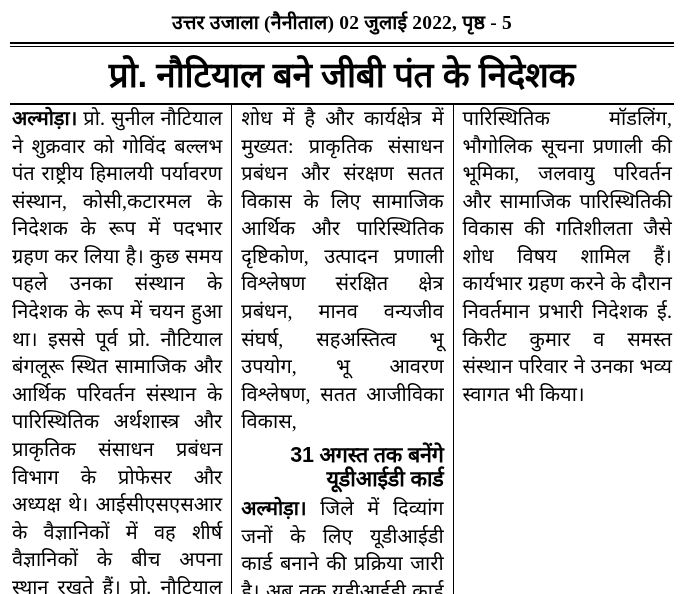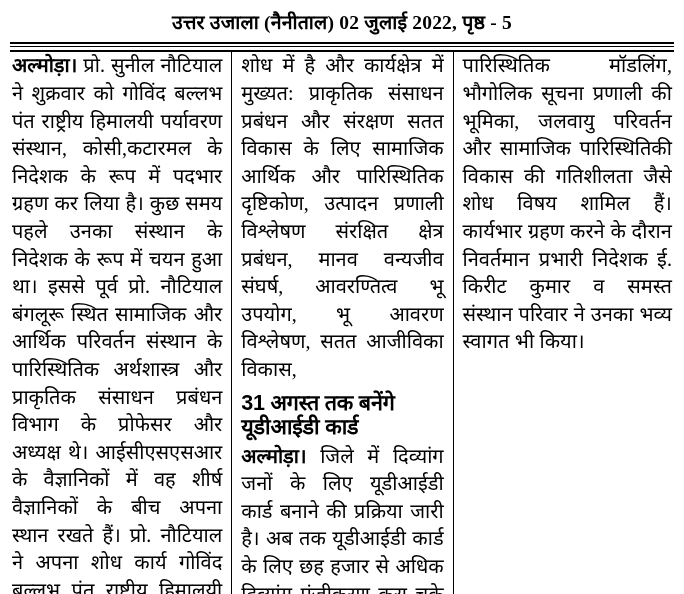--- a/index.html
+++ b/index.html
@@ -77,48 +77,49 @@
     word-spacing: 0.5px;
   }
   p.body .lead {
     font-weight: bold;
   }
   .subhead {
     font-family: "Liberation Sans", sans-serif;
     font-weight: bold;
     font-size: 21.5px;
     line-height: 1.12;
-    text-align: left;
+    text-align: right;
     margin: 7px 0 4px 0;
     letter-spacing: -0.2px;
   }
   .subhead.small {
     font-size: 19.5px;
   }
 </style>
 </head>
 <body>
 
 <div class="page">
 
   <div class="masthead">उत्तर उजाला (नैनीताल) 02 जुलाई 2022, पृष्ठ - 5</div>
   <hr class="rule">
   <hr class="rule thin">
 
+  <div class="headline">प्रो. नौटियाल बने जीबी पंत के निदेशक</div>
 
   <hr class="rule">
 
   <div class="columns">
 
     <div class="col">
       <p class="body"><span class="lead">अल्मोड़ा।</span> <span>प्रो. सुनील नौटियाल ने शुक्रवार को गोविंद बल्लभ पंत राष्ट्रीय हिमालयी पर्यावरण संस्थान, कोसी,कटारमल के निदेशक के रूप में पदभार ग्रहण कर लिया है। कुछ समय पहले उनका संस्थान के निदेशक के रूप में चयन हुआ था। इससे पूर्व प्रो. नौटियाल बंगलूरू स्थित सामाजिक और आर्थिक परिवर्तन संस्थान के पारिस्थितिक अर्थशास्त्र और प्राकृतिक संसाधन प्रबंधन विभाग के प्रोफेसर और अध्यक्ष थे। आईसीएसएसआर के वैज्ञानिकों में वह शीर्ष वैज्ञानिकों के बीच अपना स्थान रखते हैं। प्रो. नौटियाल ने अपना शोध कार्य गोविंद बल्लभ पंत राष्ट्रीय हिमालयी पर्यावरण संस्थान, कोसी में प्रो. आरके मैथुरी के दिशा निर्देशन में संपन्न किया। 1999 में एचएनबी गढ़वाल विश्वविद्यालय से डॉक्टरेट की उपाधि प्राप्त की। प्रो. नौटियाल की विशेषज्ञता सामाजिक पारिस्थितिकी</span></p>
     </div>
 
     <div class="col">
-      <p class="body"><span>शोध में है और कार्यक्षेत्र में मुख्यत: प्राकृतिक संसाधन प्रबंधन और संरक्षण सतत विकास के लिए सामाजिक आर्थिक और पारिस्थितिक दृष्टिकोण, उत्पादन प्रणाली विश्लेषण संरक्षित क्षेत्र प्रबंधन, मानव वन्यजीव संघर्ष, आवरण्तित्व भू उपयोग, भू आवरण विश्लेषण, सतत आजीविका विकास,</span></p>
+      <p class="body"><span>शोध में है और कार्यक्षेत्र में मुख्यत: प्राकृतिक संसाधन प्रबंधन और संरक्षण सतत विकास के लिए सामाजिक आर्थिक और पारिस्थितिक दृष्टिकोण, उत्पादन प्रणाली विश्लेषण संरक्षित क्षेत्र प्रबंधन, मानव वन्यजीव संघर्ष, सहअस्तित्व भू उपयोग, भू आवरण विश्लेषण, सतत आजीविका विकास,</span></p>
 
       <div class="subhead">31 अगस्त तक बनेंगे यूडीआईडी कार्ड</div>
       <p class="body"><span class="lead">अल्मोड़ा।</span> <span>जिले में दिव्यांग जनों के लिए यूडीआईडी कार्ड बनाने की प्रक्रिया जारी है। अब तक यूडीआईडी कार्ड के लिए छह हजार से अधिक दिव्यांग पंजीकरण करा चुके हैं। जिला समाज कल्याण अधिकारी आराधना त्रिपाठी ने बताया कि 31 अगस्त तक यूडीआईडी कार्ड बनाने आवश्यक है। जिससे की दिव्यांगों को विभाग से संचालित योजनाओं का लाभ मिल सके।</span></p>
 
       <p class="body"><span class="lead">रानीखेत।</span> <span>नगर के शिव मंदिर में सात दिनों से चल रहे श्रीमद्भागवत कथा का शुक्रवार को समापन हो गया। प्रात: से यज्ञ, पूर्णाहुति, पूजा अर्चना, आरती के साथ ही भंडारा आयोजित किया गया। जिसमें कांग्रेस के प्रान्तीय अध्यक्ष करन माहरा ने भी अपने साथियों के साथ शिरकत की। भंडारे में स्थानीय महिलाओं, बच्चों सहित सभी दराज से आए भक्त शामिल रहे।</span></p>
     </div>
 
     <div class="col">
       <p class="body"><span>पारिस्थितिक मॉडलिंग, भौगोलिक सूचना प्रणाली की भूमिका, जलवायु परिवर्तन और सामाजिक पारिस्थितिकी विकास की गतिशीलता जैसे शोध विषय शामिल हैं। कार्यभार ग्रहण करने के दौरान निवर्तमान प्रभारी निदेशक ई. किरीट कुमार व समस्त संस्थान परिवार ने उनका भव्य स्वागत भी किया।</span></p>
     </div>

